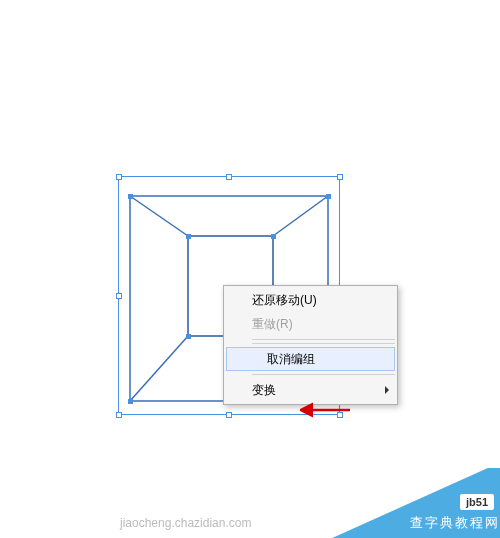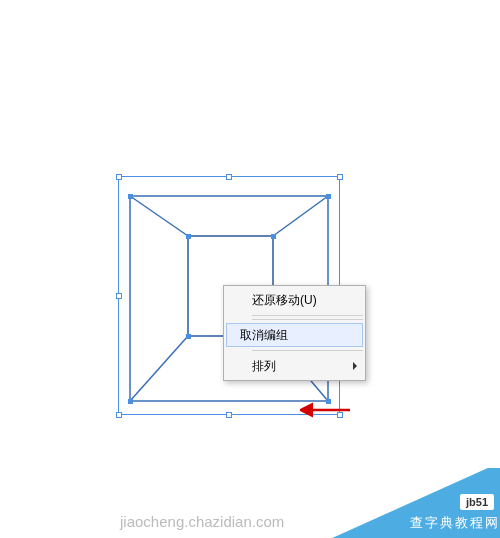--- a/index.html
+++ b/index.html
@@ -32,36 +32,36 @@
       position: absolute;
       width: 5px; height: 5px;
       background: #4a90e2;
       border: 1px solid #4a90e2;
     }
     .context-menu {
       position: absolute;
       background: #f5f5f5;
       border: 1px solid #b0b0b0;
       box-shadow: 2px 2px 6px rgba(0,0,0,0.25);
-      width: 143px;
+      width: 175px;
       padding: 2px 0;
     }
     .menu-item {
       padding: 4px 24px 4px 28px;
       color: #000;
       cursor: default;
       position: relative;
       line-height: 16px;
     }
     .menu-item.disabled { color: #a0a0a0; }
     .menu-item.highlighted {
       background: #e8f0ff;
       border: 1px solid #a8c8f0;
       margin: 0 2px;
-      padding: 3px 22px 3px 13px;
+      padding: 3px 22px 3px 40px;
     }
     .menu-sep {
       height: 1px;
       background: #d0d0d0;
       margin: 3px 2px 3px 28px;
     }
     .submenu-arrow {
       position: absolute;
       right: 8px;
       top: 50%;
@@ -104,21 +104,21 @@
       position: absolute;
       bottom: 6px; right: 0;
       color: #fff;
       font-size: 13px;
       letter-spacing: 2px;
     }
     .wm-url {
       position: absolute;
       bottom: 6px; left: 120px;
       color: rgba(120,120,120,0.5);
-      font-size: 15px;
+      font-size: 12px;
     }
   </style>
 </head>
 <body>
 
 <div class="canvas">
 
   <div class="bbox" style="left:118px; top:176px; width:222px; height:239px;"></div>
 
   <div class="handle" style="left:116px; top:174px;"></div>
@@ -146,26 +146,27 @@
   <div class="anchor" style="left:326px; top:194px;"></div>
   <div class="anchor" style="left:326px; top:399px;"></div>
   <div class="anchor" style="left:128px; top:399px;"></div>
   <div class="anchor" style="left:186px; top:234px;"></div>
   <div class="anchor" style="left:271px; top:234px;"></div>
   <div class="anchor" style="left:271px; top:334px;"></div>
   <div class="anchor" style="left:186px; top:334px;"></div>
 
   <div class="context-menu" style="left:223px; top:285px;">
     <div class="menu-item">还原移动(U)</div>
+    <div class="menu-item disabled">重做(R)</div>
     <div class="menu-sep"></div>
     <div class="menu-sep"></div>
     <div class="menu-item highlighted">取消编组</div>
     <div class="menu-sep"></div>
     <div class="menu-item">
-      <span>排列</span>
+      <span>变换</span>
       <span class="submenu-arrow"></span>
     </div>
   </div>
 
   <svg class="red-arrow" style="left:300px; top:400px;" width="55" height="20">
     <defs>
       <marker id="ah" markerWidth="8" markerHeight="8" refX="2" refY="3" orient="auto">
         <path d="M0,0 L6,3 L0,6 Z" fill="#d40000"></path>
       </marker>
     </defs>

